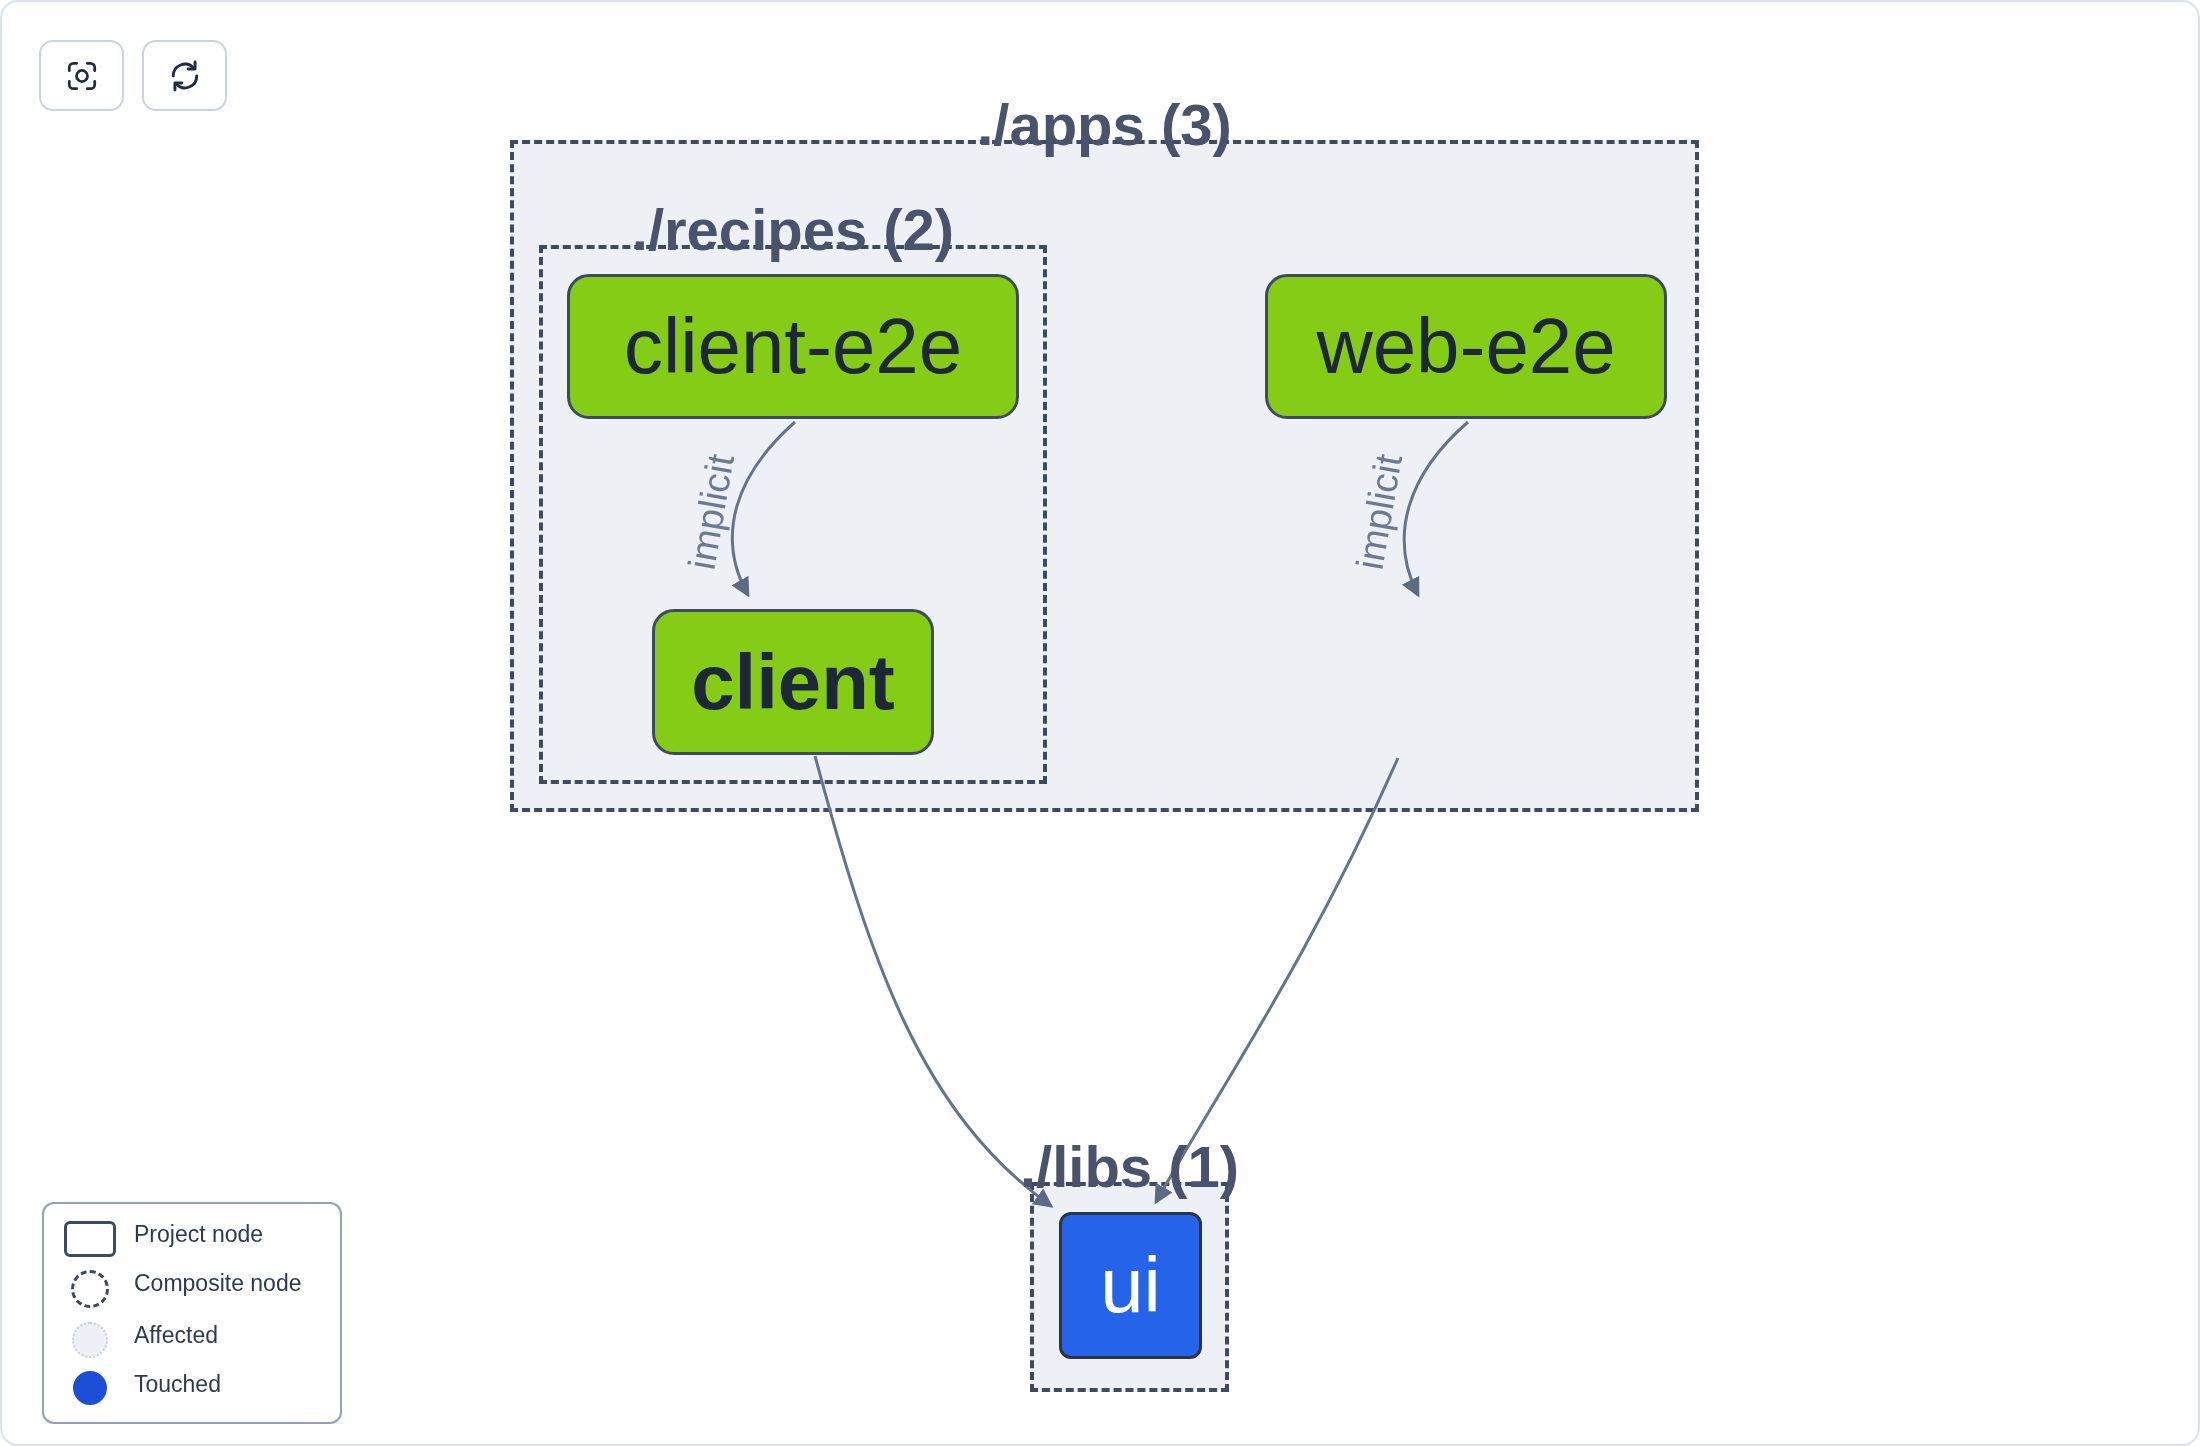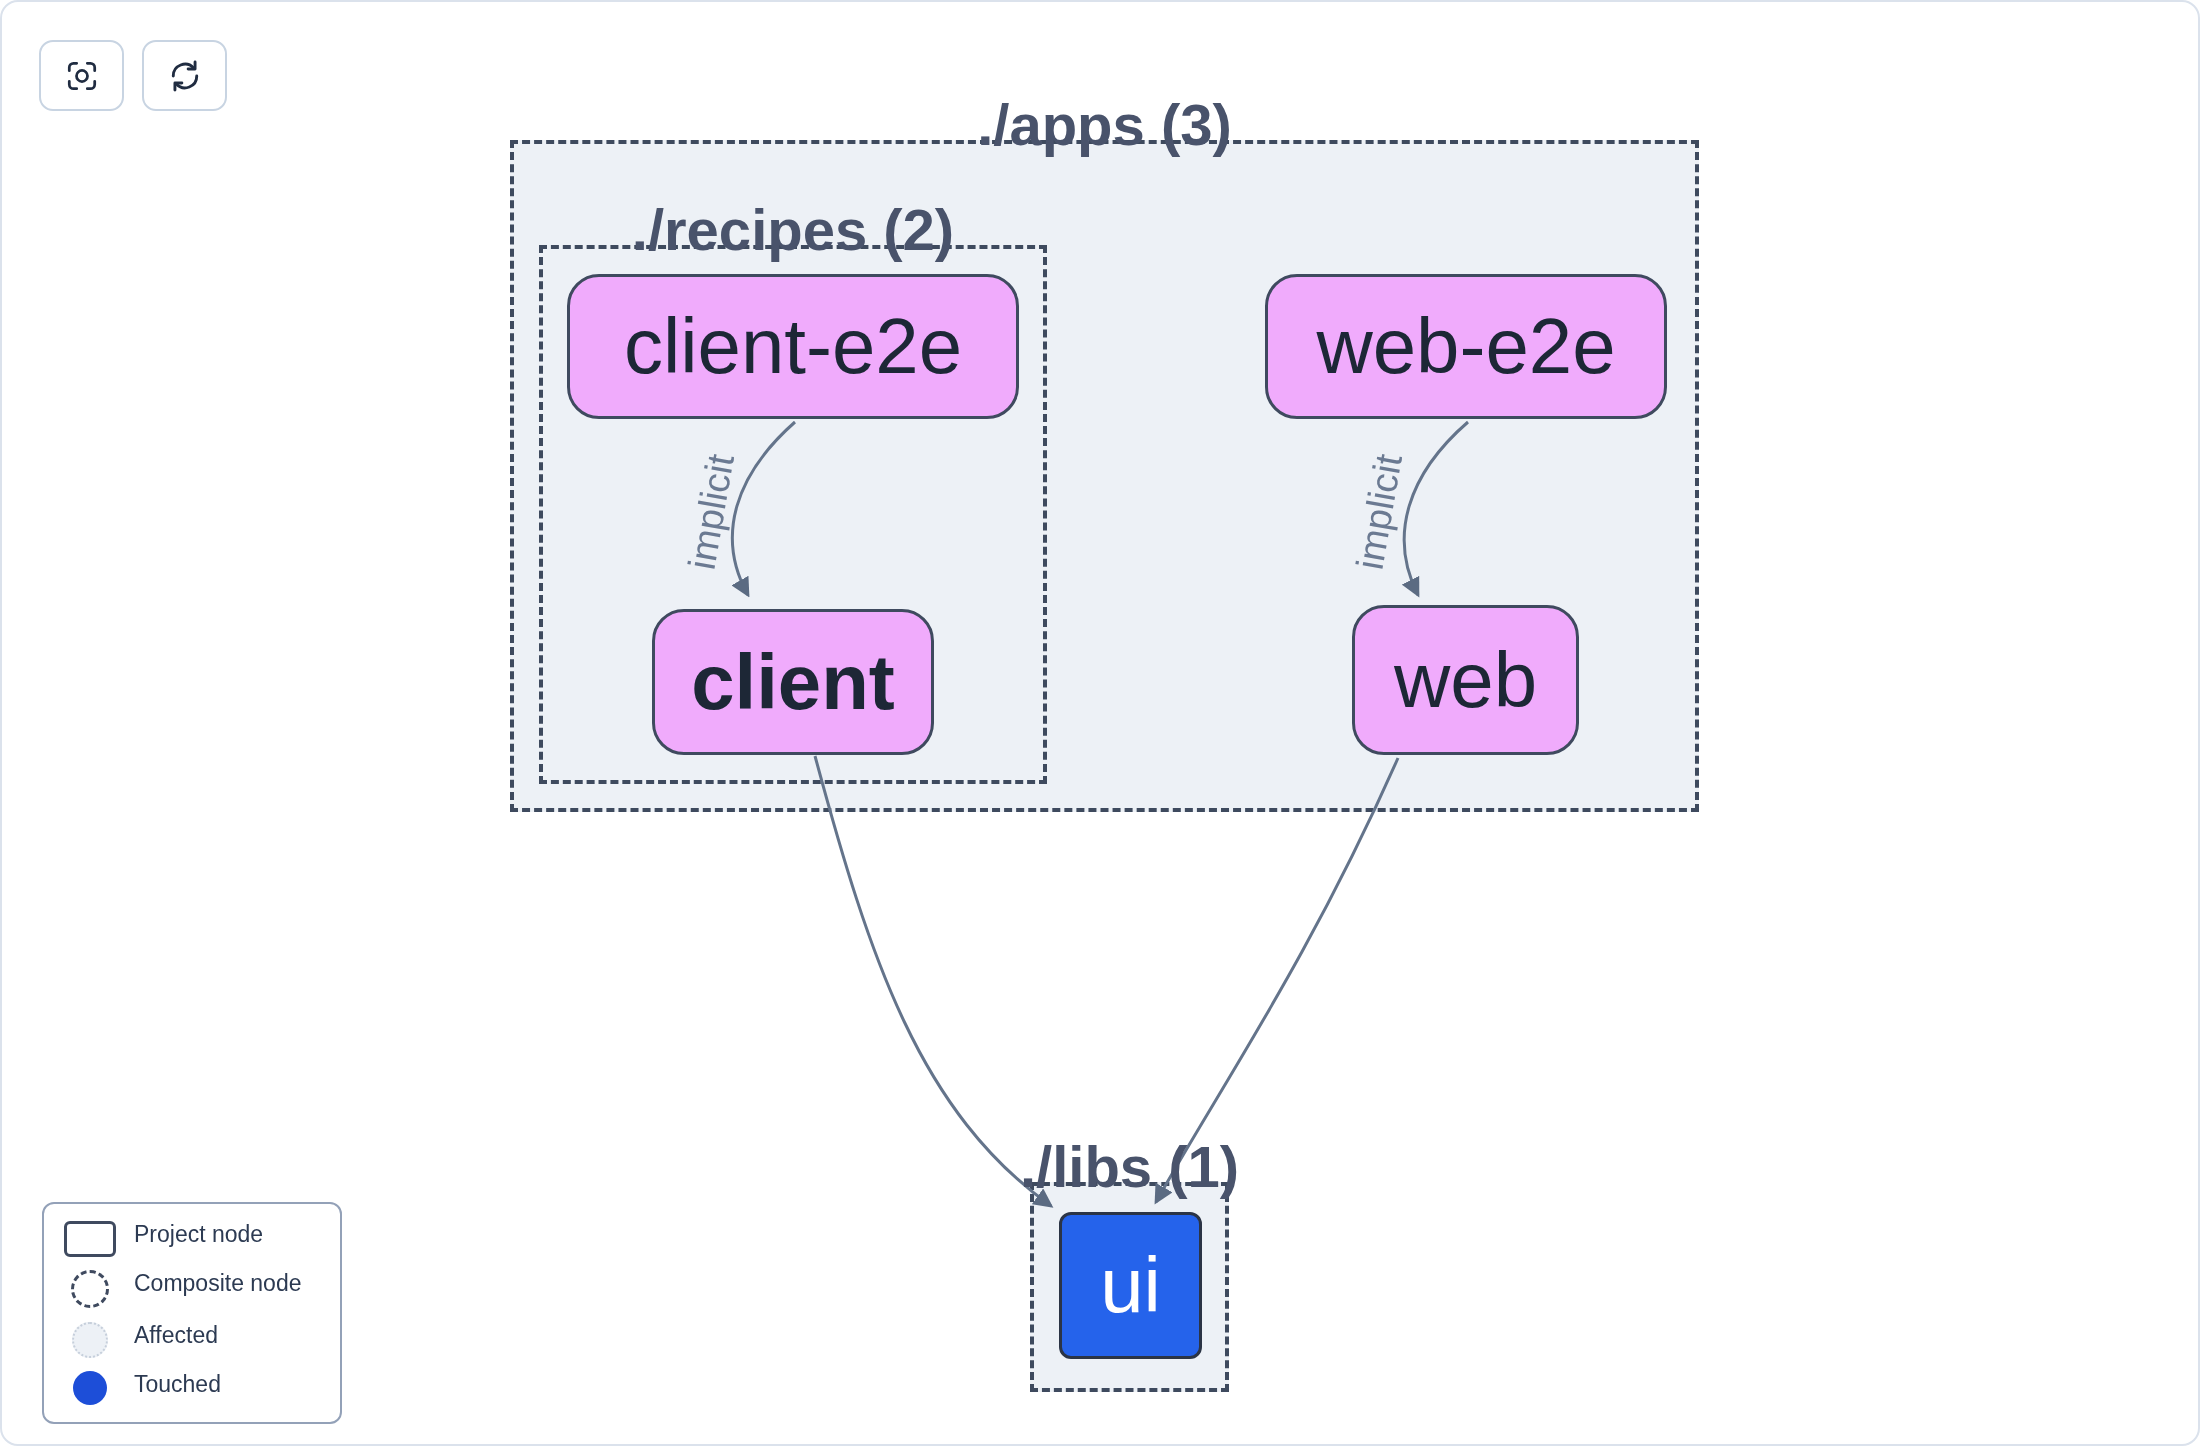--- a/index.html
+++ b/index.html
@@ -20,21 +20,21 @@
   #c-apps{left:508px;top:138px;width:1181px;height:664px;}
   #c-recipes{left:537px;top:243px;width:500px;height:531px;}
   #c-libs{left:1028px;top:1180px;width:191px;height:202px;}
 
   
   svg.edges{position:absolute;left:0;top:0;z-index:2;}
   .edge-path{fill:none;stroke:#64748b;stroke-width:3px;}
   .edge-label{font-size:38px;fill:#6b7a92;}
 
   
-  .node{position:absolute;background:#f0abfc;border:3px solid #3f4a5f;border-radius:32px;
+  .node{position:absolute;background:#84cc16;border:3px solid #3f4a5f;border-radius:22px;
         display:flex;align-items:center;justify-content:center;
         font-size:78px;color:#1d2736;z-index:3;cursor:pointer;}
   #n-client-e2e{left:565px;top:272px;width:446px;height:139px;}
   #n-web-e2e{left:1263px;top:272px;width:396px;height:139px;text-align:right;}
   #n-client{left:650px;top:607px;width:276px;height:140px;font-weight:bold;}
   #n-web{left:1350px;top:603px;width:221px;height:144px;}
   #n-ui{left:1057px;top:1210px;width:137px;height:141px;background:#2563eb;color:#ffffff;
         border-color:#2b3445;border-radius:12px;}
 
   
@@ -100,23 +100,20 @@
 
   <div class="node" id="n-client-e2e">
     <span>client-e2e</span>
   </div>
   <div class="node" id="n-web-e2e">
     <span>web-e2e</span>
   </div>
   <div class="node" id="n-client">
     <span>client</span>
   </div>
-  <div class="node" id="n-web">
-    <span>web</span>
-  </div>
   <div class="node" id="n-ui">
     <span>ui</span>
   </div>
 
   <div class="legend">
     <div class="legend-row">
       <span class="legend-swatch">
           <span class="sw-project"></span>
         </span>
       <span class="legend-label">Project node</span>

